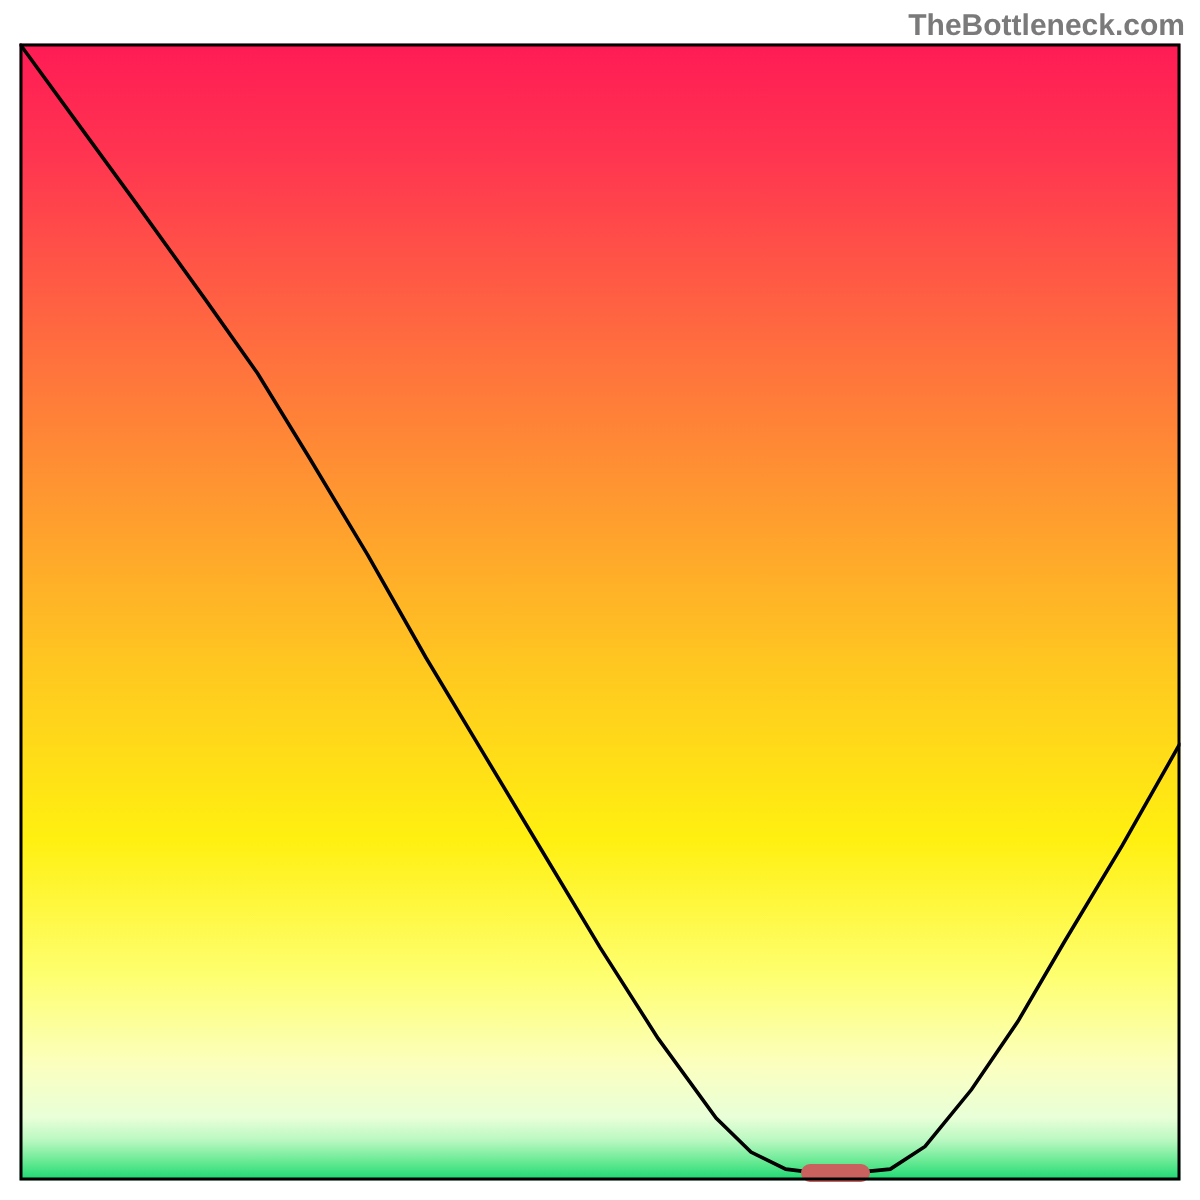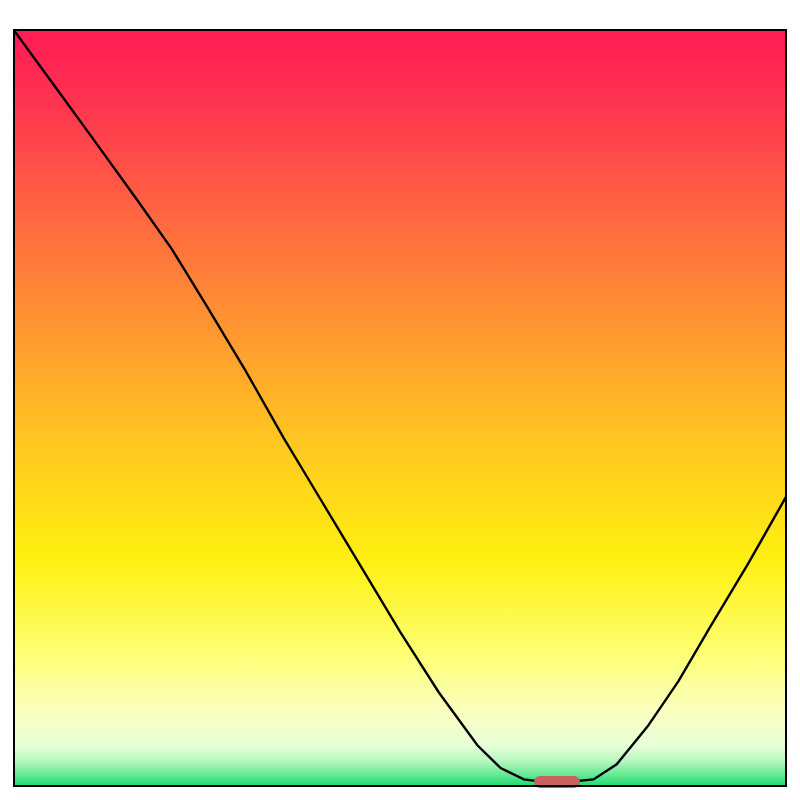--- a/index.html
+++ b/index.html
@@ -62,20 +62,21 @@
     position: absolute;
     background: #c9615f;
     border-radius: 6px;
     z-index: 4;
   }
 </style>
 </head>
 <body>
 
 <div class="chart-container">
+  <div class="watermark">TheBottleneck.com</div>
 
   <div class="plot-area">
     <svg class="gradient-bg" viewBox="0 0 774 758" preserveAspectRatio="none">
       <defs>
         <linearGradient id="bgGrad" x1="0" y1="0" x2="0" y2="1">
             <stop offset="0.00%" stop-color="#ff1b55"></stop>
             <stop offset="10.00%" stop-color="#ff3550"></stop>
             <stop offset="25.00%" stop-color="#ff6840"></stop>
             <stop offset="40.00%" stop-color="#ff9830"></stop>
             <stop offset="55.00%" stop-color="#ffc820"></stop>

